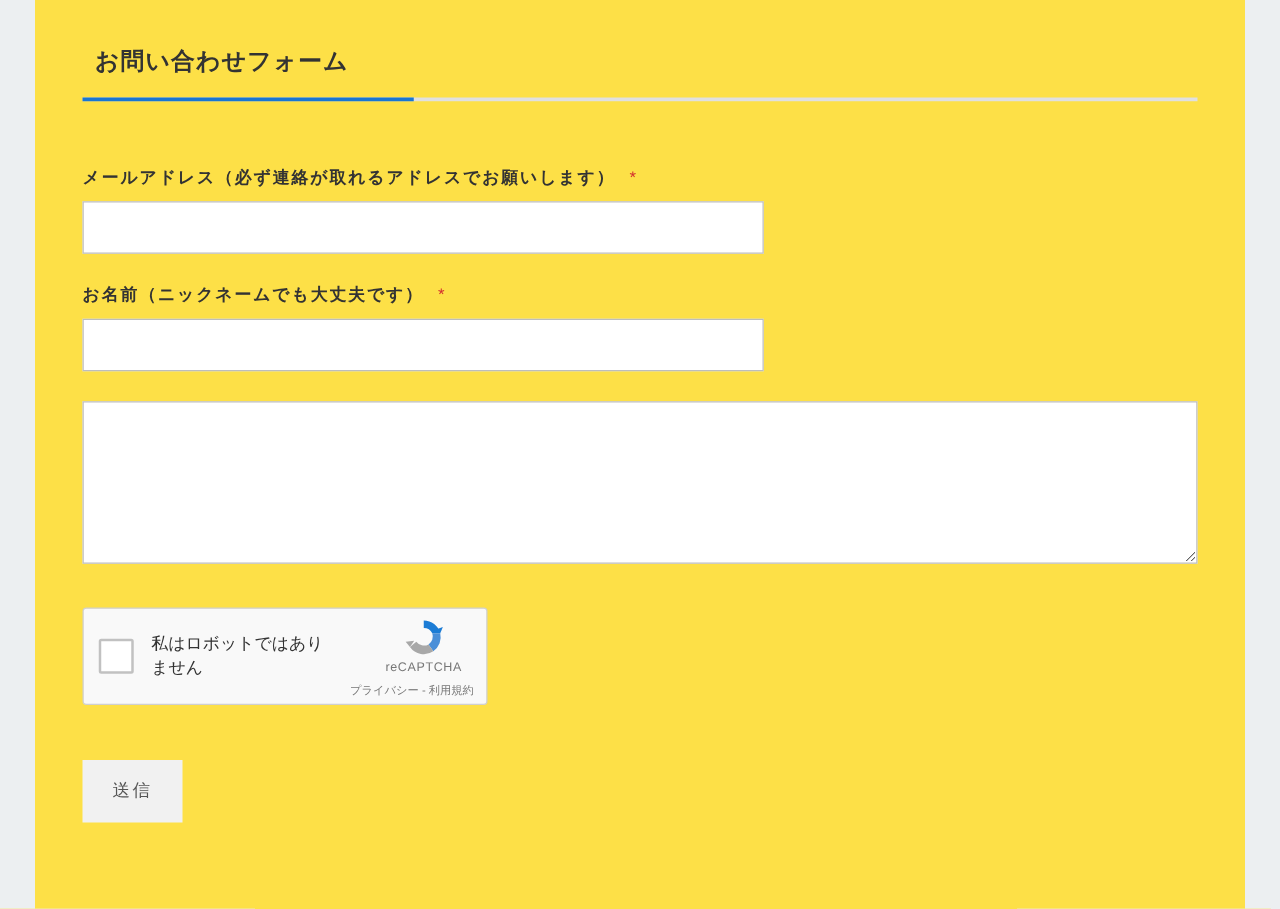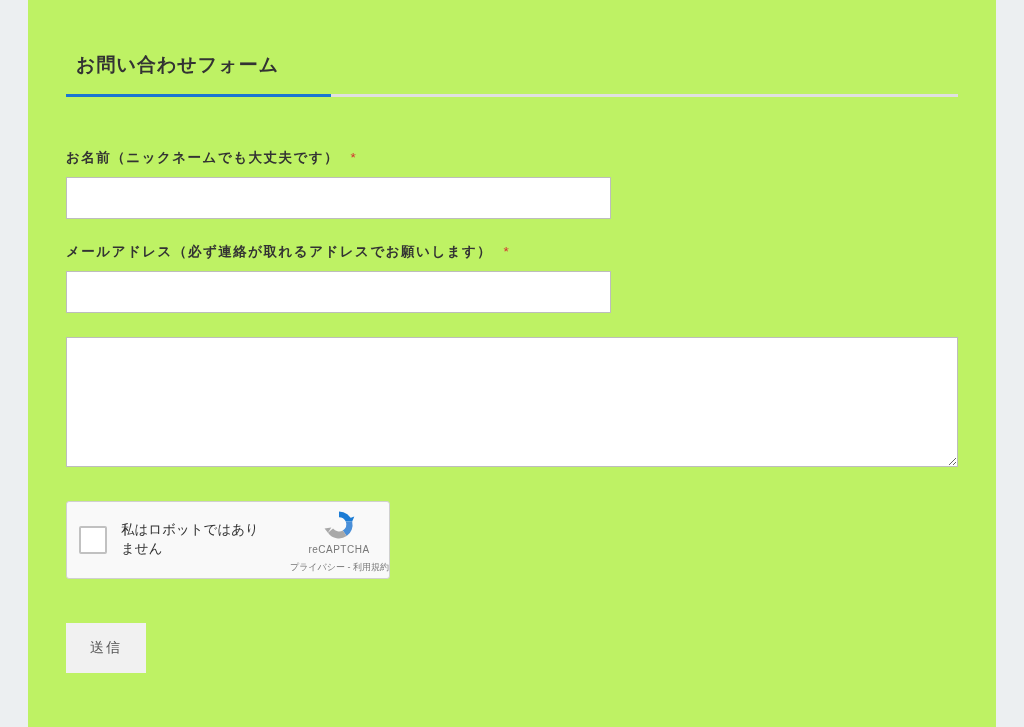--- a/index.html
+++ b/index.html
@@ -6,23 +6,23 @@
       box-sizing: border-box;
       margin: 0;
       padding: 0;
     }
     body {
       font-family: "Hiragino Kaku Gothic ProN", "メイリオ", Meiryo, sans-serif;
       background: #eceff1;
       padding: 0;
     }
     .container {
-      background: #bef264;
+      background: #fde047;
       margin: 0 28px;
-      padding: 44px 38px 38px 38px;
+      padding: 28px 38px 38px 38px;
       min-height: 727px;
     }
     .form-title {
       font-size: 19px;
       font-weight: bold;
       color: #333333;
       padding: 8px 10px 16px 10px;
       letter-spacing: 1px;
     }
     .title-underline {
@@ -119,21 +119,21 @@
       font-size: 10px;
       color: #777777;
       letter-spacing: 0.5px;
     }
     .recaptcha-links {
       font-size: 9px;
       color: #777777;
       text-align: center;
       margin-top: 2px;
       position: absolute;
-      right: 0;
+      right: 10px;
       bottom: 4px;
     }
     .recaptcha-links span {
       color: #777777;
     }
     .submit-row {
       margin-top: 44px;
     }
     .submit-button {
       background: #f1f1f1;
@@ -148,29 +148,29 @@
   </style>
 </head>
 <body>
 
 <div class="container">
   <h2 class="form-title">お問い合わせフォーム</h2>
   <div class="title-underline"></div>
 
   <div class="form-field">
     <label class="field-label">
-      <span>お名前（ニックネームでも大丈夫です）</span>
+      <span>メールアドレス（必ず連絡が取れるアドレスでお願いします）</span>
       <span class="required-asterisk">*</span>
     </label>
     <input type="text" class="text-input" value="" style="">
   </div>
 
   <div class="form-field">
     <label class="field-label">
-      <span>メールアドレス（必ず連絡が取れるアドレスでお願いします）</span>
+      <span>お名前（ニックネームでも大丈夫です）</span>
       <span class="required-asterisk">*</span>
     </label>
     <input type="text" class="text-input" value="" style="">
   </div>
 
   <div class="form-field">
     <textarea class="textarea-input" style=""></textarea>
   </div>
 
   <div class="recaptcha-box">

